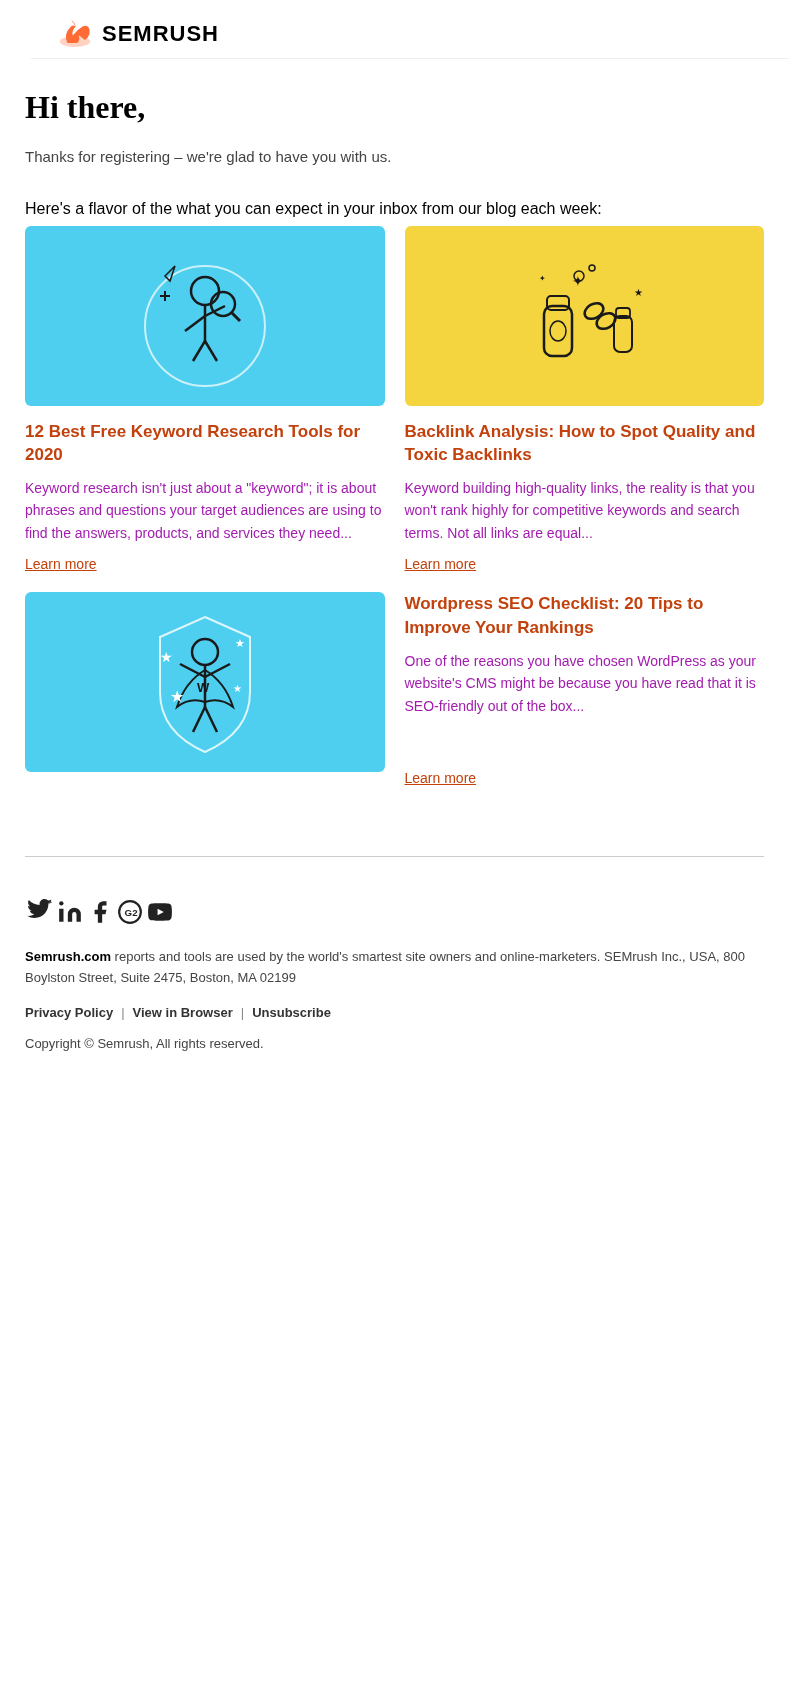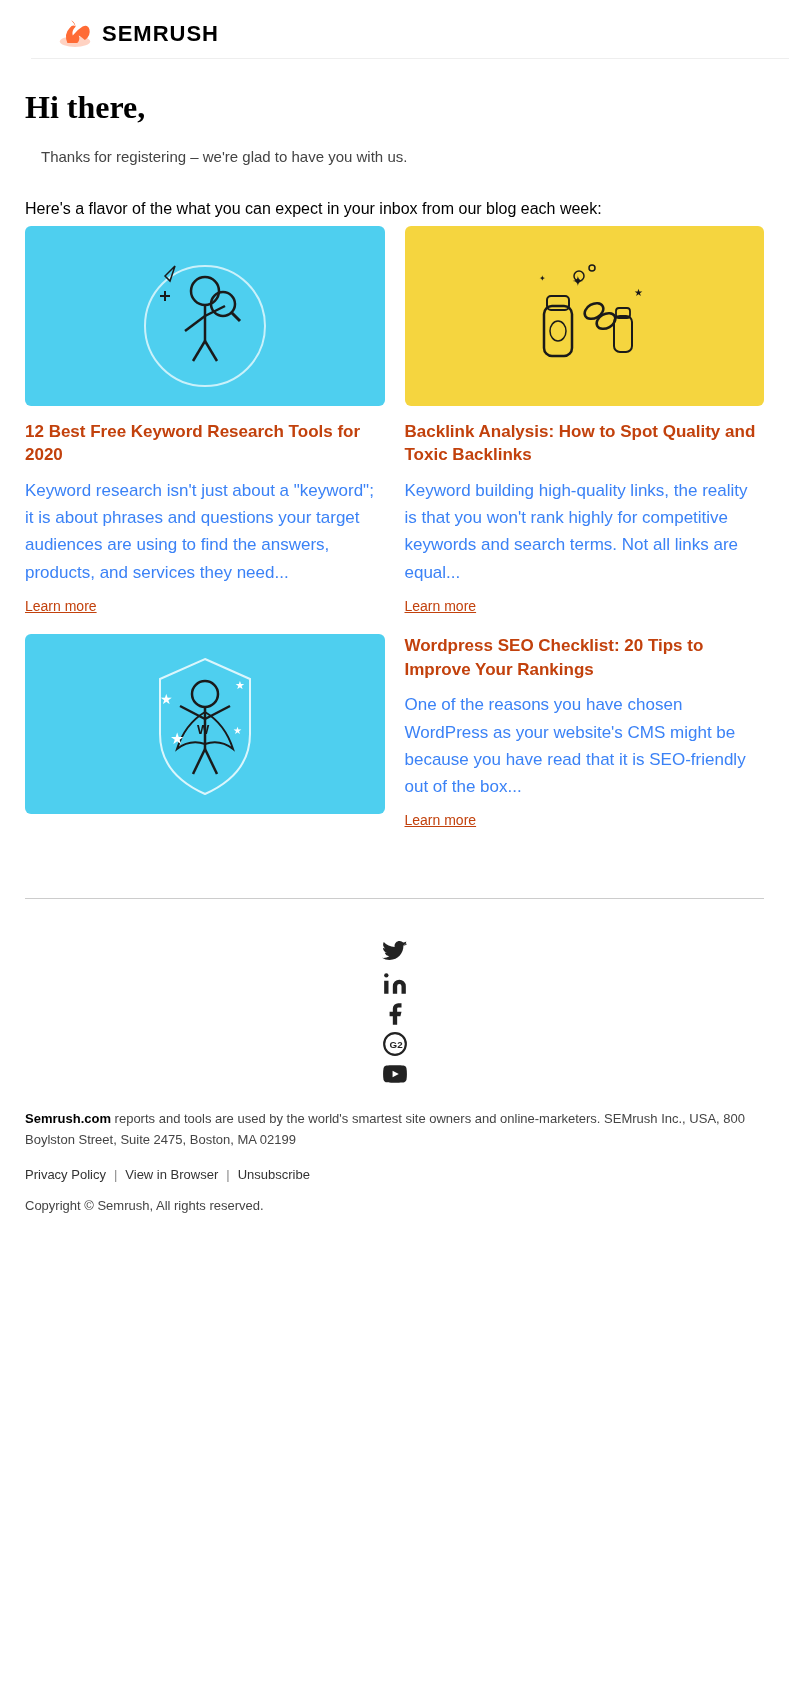--- a/index.html
+++ b/index.html
@@ -43,21 +43,20 @@
       font-weight: 900;
       color: #000;
       margin-bottom: 20px;
       font-family: Liberation Serif, serif;
     }
     .intro-text {
       font-size: 15px;
       color: #444;
       margin-bottom: 28px;
       line-height: 1.5;
-      margin-left: 16px;
     }
     .section-heading {
       font-size: 16px;
       font-weight: 400;
       color: #000;
       margin-bottom: 5px;
       line-height: 1.5;
     }
     .articles-grid {
       display: grid;
@@ -87,22 +86,22 @@
       background-color: #f5d53f;
     }
     .article-title {
       font-size: 17px;
       font-weight: 900;
       color: #c2410c;
       margin-bottom: 10px;
       line-height: 1.4;
     }
     .article-excerpt {
-      font-size: 17px;
-      color: #3b82f6;
+      font-size: 14px;
+      color: #a21caf;
       line-height: 1.6;
       margin-bottom: 12px;
       flex: 1;
     }
     .learn-more {
       font-size: 14px;
       color: #c2410c;
       text-decoration: underline;
       cursor: pointer;
     }
@@ -117,21 +116,20 @@
       border-top: 1px solid #ccc;
       margin: 30px 25px;
     }
     .footer {
       padding: 10px 25px 30px 25px;
     }
     .social-icons {
       display: flex;
       margin-bottom: 20px;
       align-items: center;
-      flex-direction: column;
     }
     .social-icon {
       width: 30px;
       height: 30px;
       display: flex;
       align-items: center;
       justify-content: center;
       cursor: pointer;
     }
     .social-icon svg {
@@ -154,20 +152,21 @@
       color: #444;
       margin-bottom: 16px;
       display: flex;
       gap: 8px;
       align-items: center;
     }
     .footer-link {
       color: #333;
       text-decoration: none;
       cursor: pointer;
+      font-weight: bold;
     }
     .footer-separator {
       color: #888;
     }
     .copyright {
       font-size: 13px;
       color: #444;
     }
   </style>
 </head>

